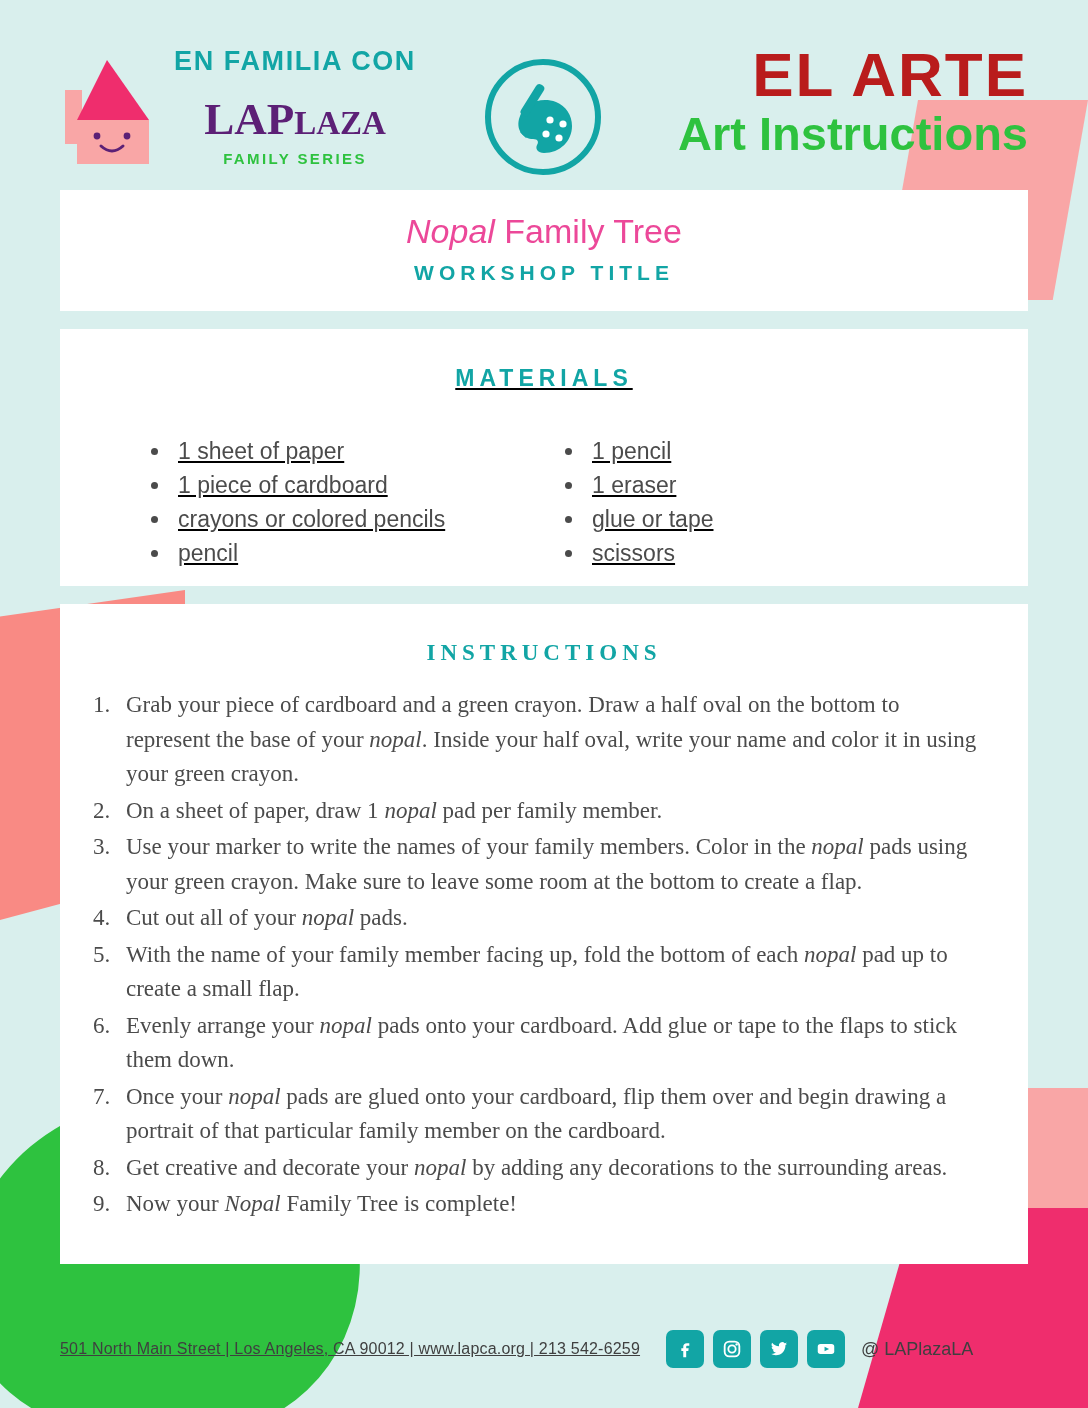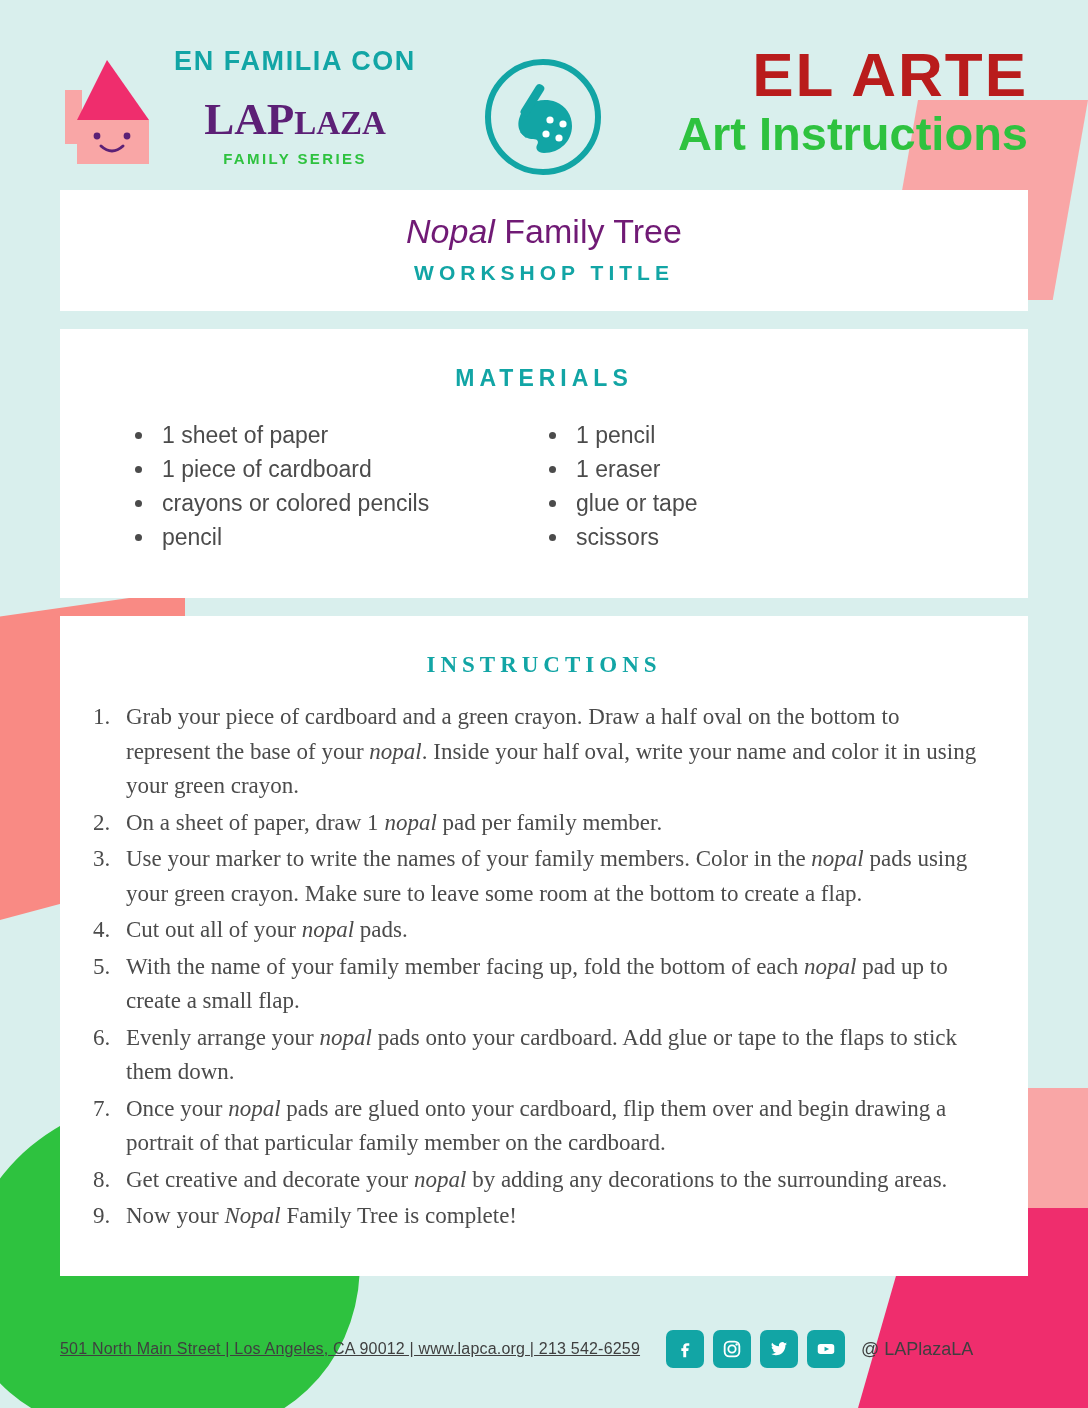--- a/index.html
+++ b/index.html
@@ -154,21 +154,21 @@
     background: #ffffff;
     margin: 0 60px;
     z-index: 5;
   }
   .panel-title {
     padding: 22px 0 26px;
     text-align: center;
   }
   .workshop-name {
     font-size: 34px;
-    color: #701a75;
+    color: #ec4899;
     font-family: "Liberation Sans", sans-serif;
   }
   .workshop-name em {
     font-style: italic;
   }
   .workshop-label {
     margin-top: 10px;
     font-size: 21px;
     font-weight: bold;
     letter-spacing: 5px;
@@ -179,28 +179,28 @@
   }
   .section-head {
     text-align: center;
     font-size: 23px;
     font-weight: bold;
     letter-spacing: 5px;
     color: #12a5a5;
     padding-top: 36px;
   }
   .materials-panel {
-    padding-bottom: 44px;
+    text-decoration: underline;
   }
   .materials-cols {
     display: flex;
     padding: 26px 70px 0 70px;
   }
   .materials-cols ul {
-    margin: 0;
+    margin: 16px;
     padding: 0 0 0 26px;
     flex: 1;
     list-style: disc;
   }
   .materials-cols li {
     font-size: 23px;
     color: #4b4b4b;
     line-height: 1.48;
     padding-left: 6px;
   }

